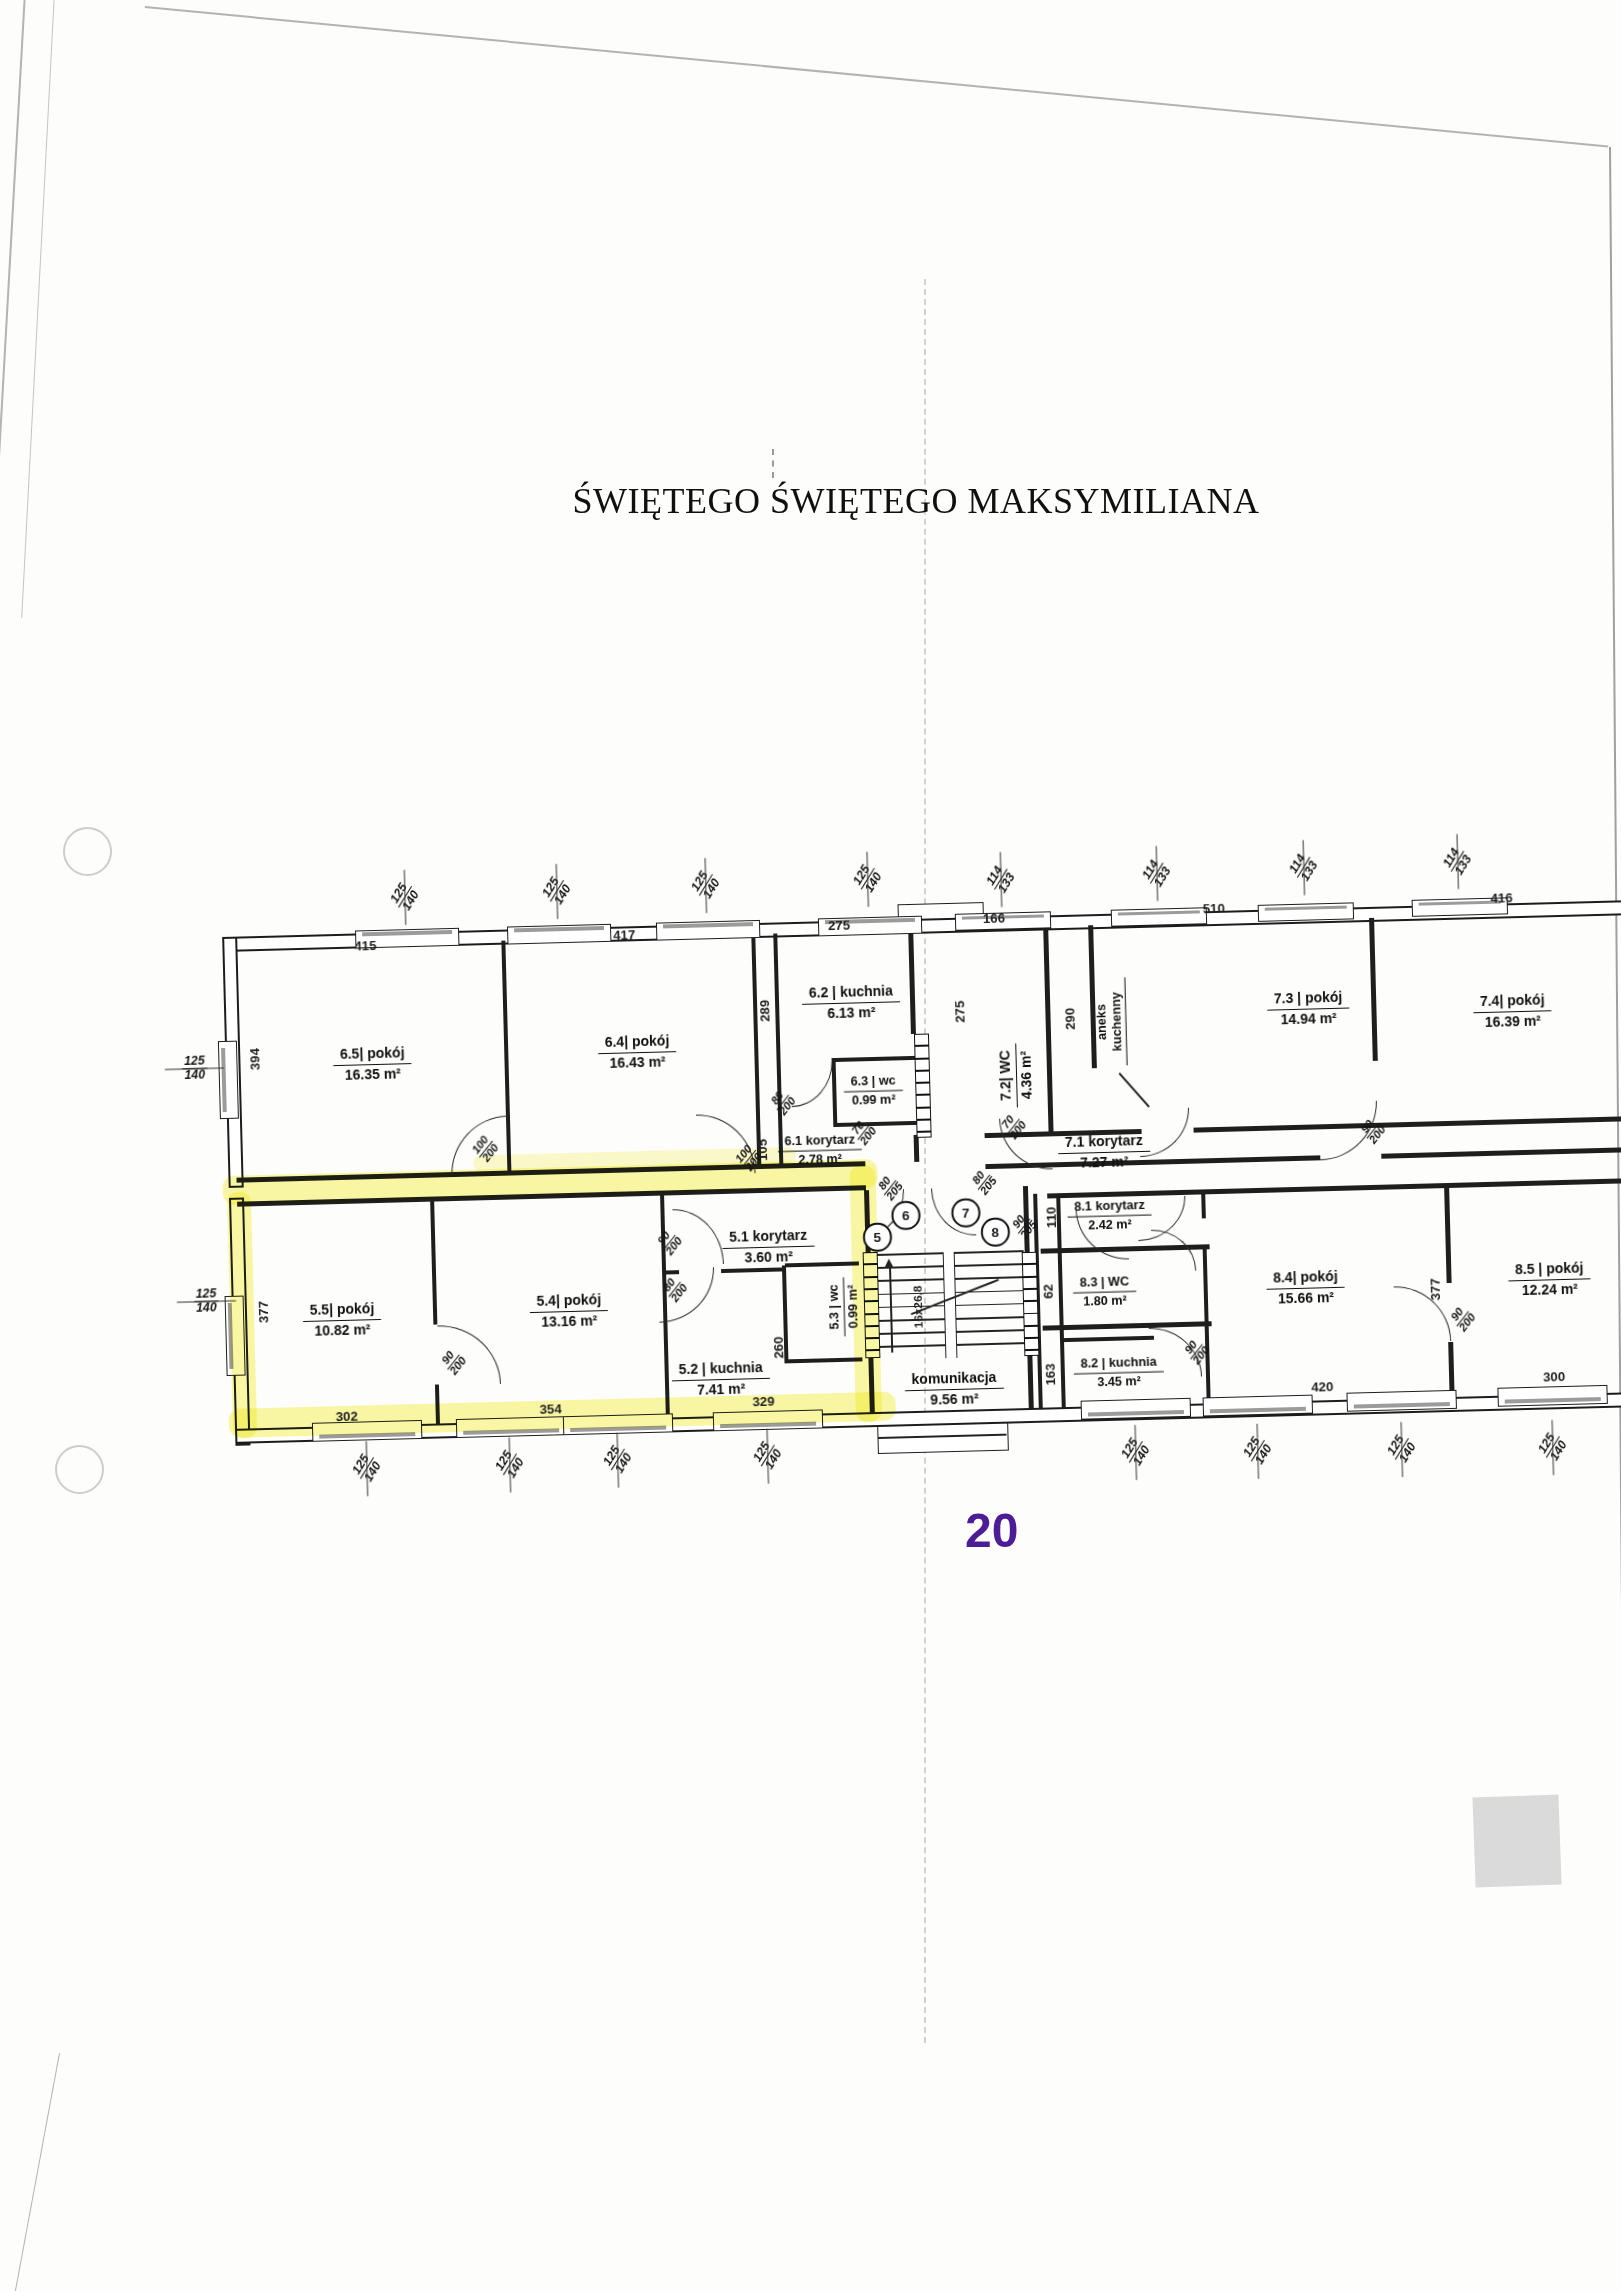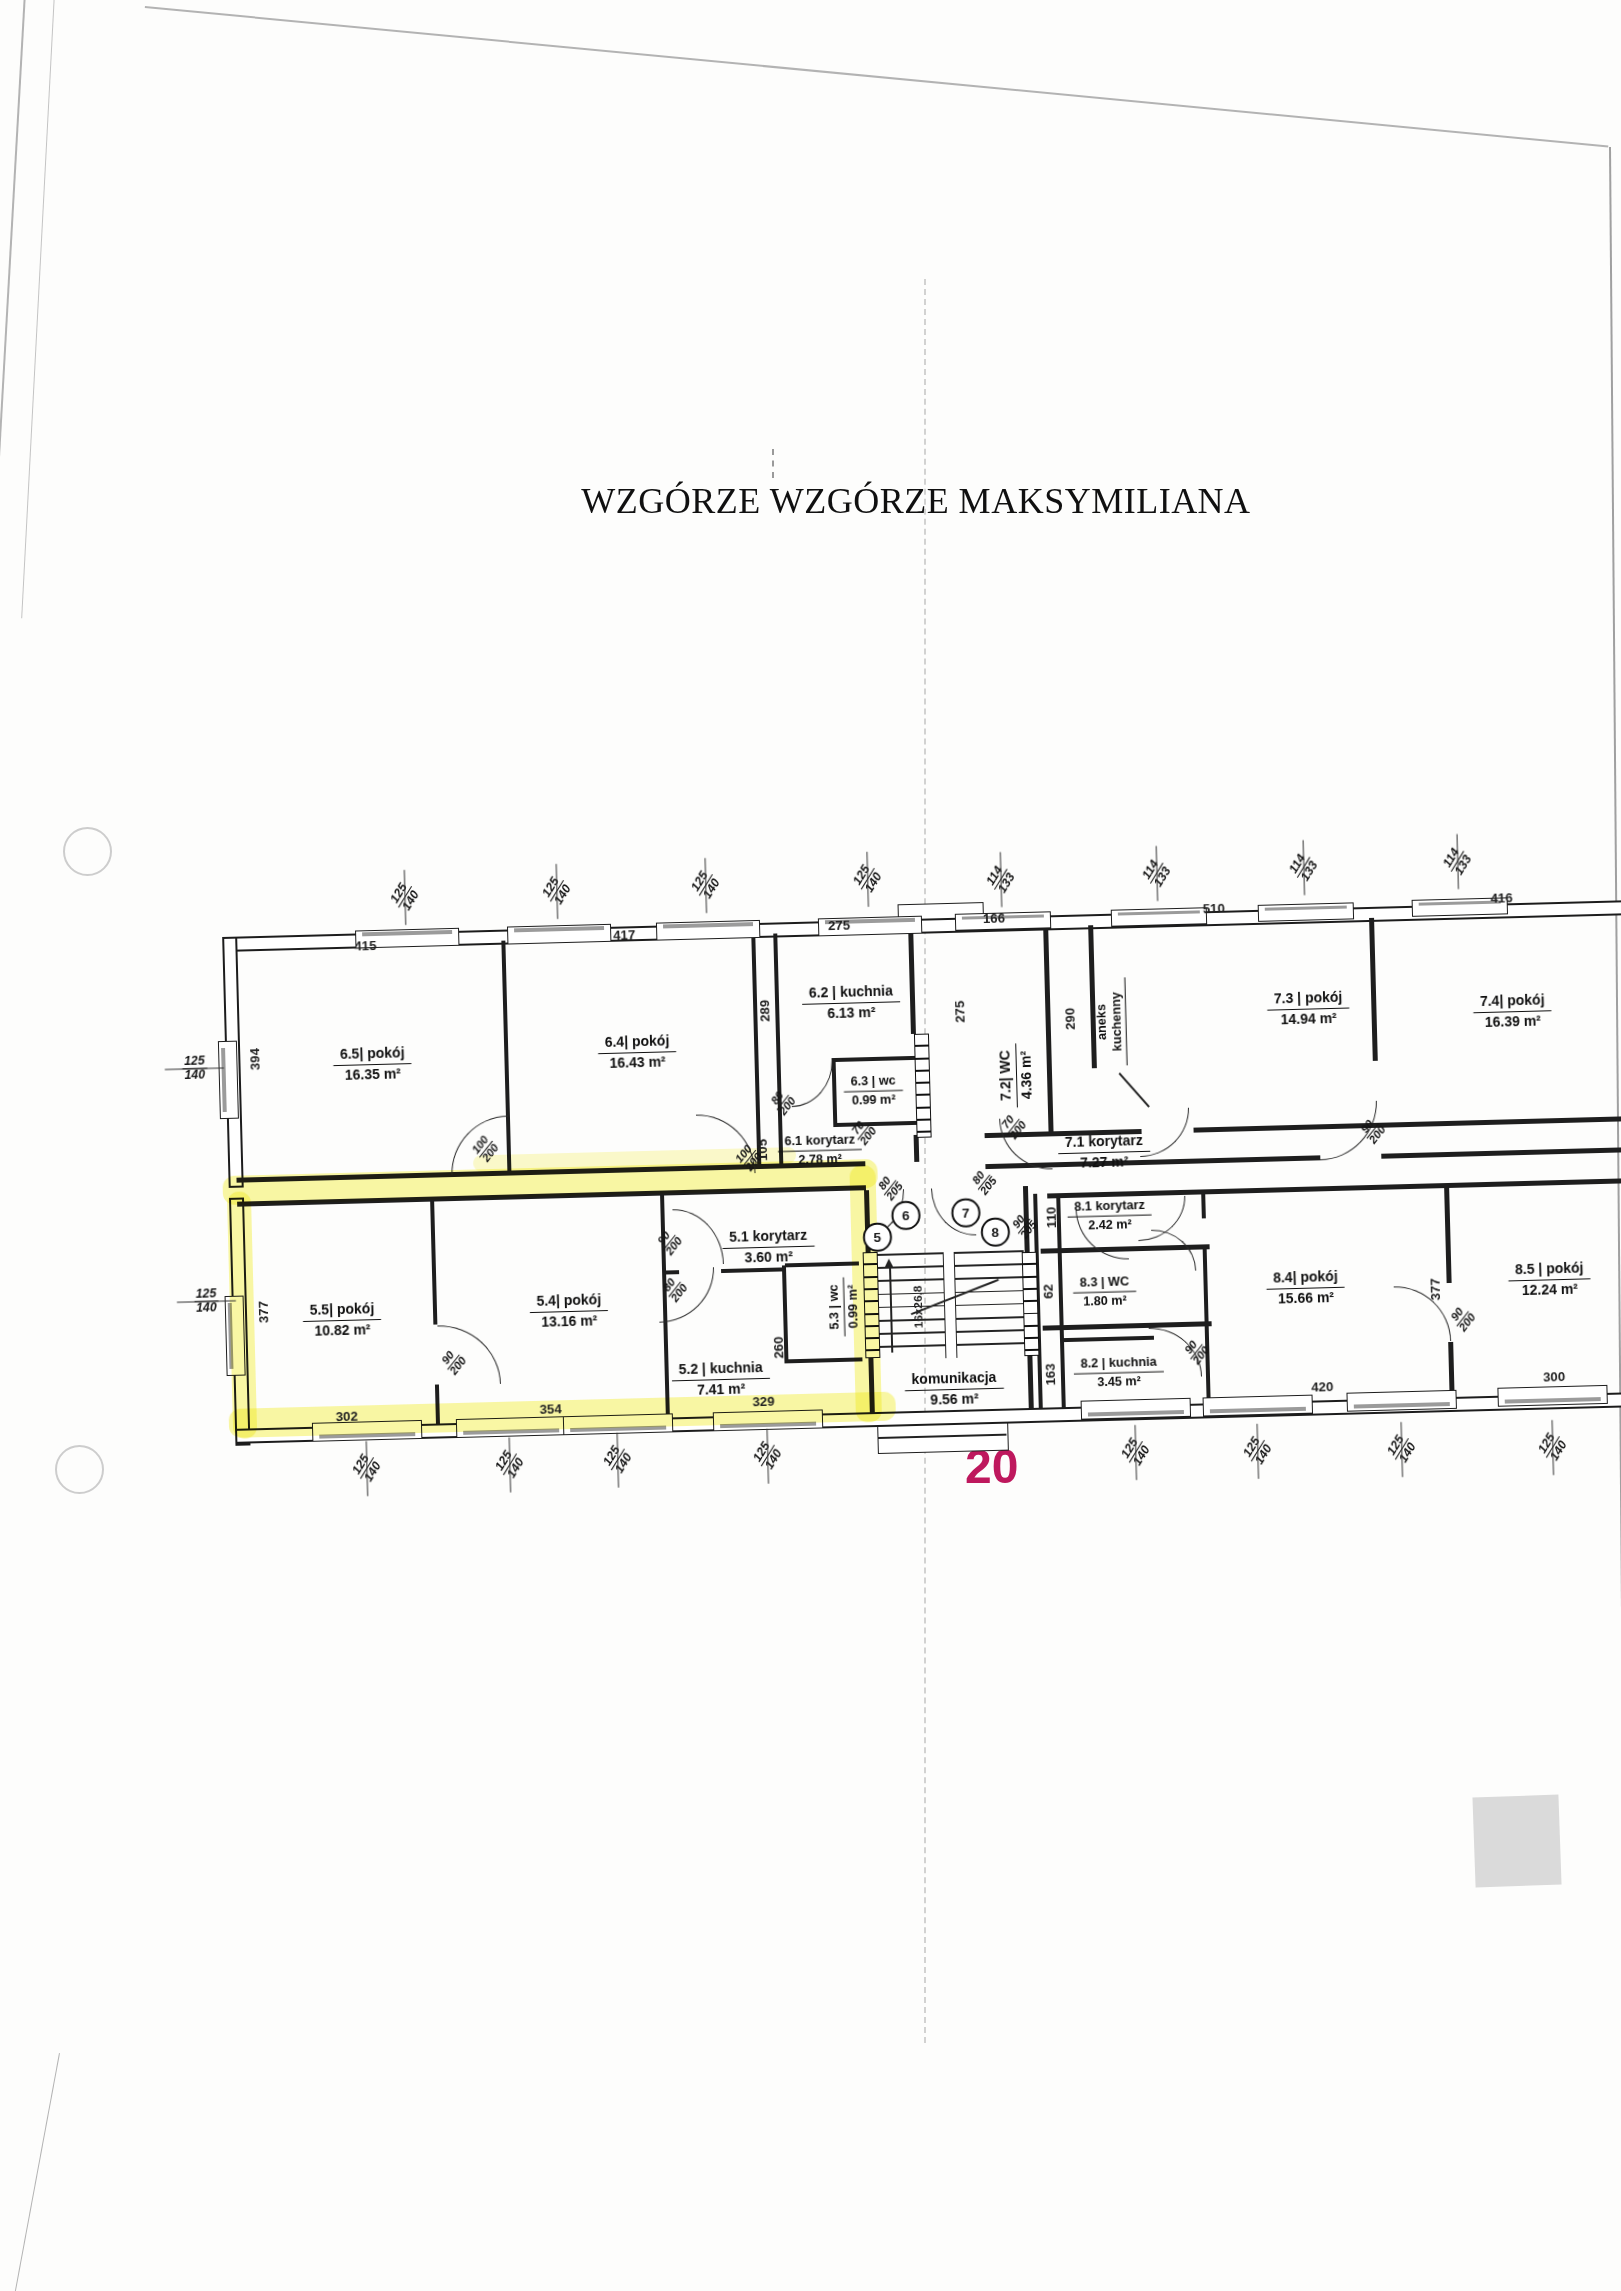--- a/index.html
+++ b/index.html
@@ -7,21 +7,21 @@
        font-family:"Liberation Sans",sans-serif;color:#1b1b1b}
   
   .edge{position:absolute;background:#b3b3b3}
   .hole{position:absolute;width:45px;height:45px;border-radius:50%;border:2.9px solid #cdcdcd;background:transparent}
   .smudge{position:absolute;left:1474px;top:1796px;width:86px;height:90px;background:#dadada;transform:rotate(-2deg)}
   .centerdash{position:absolute;left:924px;top:279px;height:1764px;width:0;border-left:2px dashed #8d8d8d;opacity:.38}
   .mark{position:absolute;border-left:2px dashed #9a9a9a;width:0}
   
   .doc-title{position:absolute;left:541px;top:480px;width:750px;text-align:center;
     font-family:"Liberation Serif",serif;font-size:36px;letter-spacing:0.5px;color:#101010;white-space:nowrap}
-  .pageno{position:absolute;left:965px;top:1439px;font-size:48px;font-weight:700;color:#be185d}
+  .pageno{position:absolute;left:965px;top:1503px;font-size:48px;font-weight:700;color:#4c1d95}
   
   #plan{position:absolute;left:222px;top:931px;width:1402px;height:588px;
         transform:rotate(-1.5deg);transform-origin:0 0}
   .w,.xw,.ln{position:absolute;z-index:2}
   .w{background:#1e1e1e}
   .xw{background:#fff;border:2.3px solid #1c1c1c}
   .ln{background:#222}
   .box{position:absolute;border:1.7px solid #1c1c1c;background:#fff;z-index:1}
   .win{position:absolute;background:#fff;border:1.6px solid #1c1c1c;z-index:3}
   .win:after{content:"";position:absolute;left:6%;right:6%;top:1.5px;height:3.9px;background:#9b9b9b}
@@ -77,21 +77,21 @@
 <div class="edge" style="left:54px;top:-7.8px;width:1.4px;height:627px;transform:rotate(3deg);transform-origin:top left;background:#c4c4c4"></div>
 <div class="edge" style="left:145px;top:5.9px;width:1470px;height:1.6px;transform:rotate(5.45deg);transform-origin:top left"></div>
 <div class="edge" style="left:1609px;top:147px;width:1.6px;height:1901px;transform:rotate(-.47deg);transform-origin:top left;background:#a0a0a0"></div>
 <div class="edge" style="left:59px;top:2053px;width:1.4px;height:245px;transform:rotate(10.5deg);transform-origin:top left"></div>
 <div class="hole" style="left:63px;top:827px"></div>
 <div class="hole" style="left:55px;top:1445px"></div>
 <div class="smudge"></div>
 <div class="centerdash"></div>
 <div class="mark" style="left:772px;top:449px;height:29px"></div>
 
-<div class="doc-title">WZGÓRZE WZGÓRZE MAKSYMILIANA</div>
+<div class="doc-title">ŚWIĘTEGO ŚWIĘTEGO MAKSYMILIANA</div>
 <div class="pageno">20</div>
 
 <div id="plan">
 
   <i class="xw" style="left:0;top:5.9px;width:1400px;height:10.8px"></i>
   <i class="xw" style="left:0;top:5.9px;width:10.8px;height:247px"></i>
   <i class="xw" style="left:0;top:267px;width:10.8px;height:244px"></i>
   <i class="xw" style="left:0;top:498px;width:1400px;height:10.8px"></i>
 
   <i class="w" style="left:7.8px;top:247px;width:629px;height:4.9px"></i>

